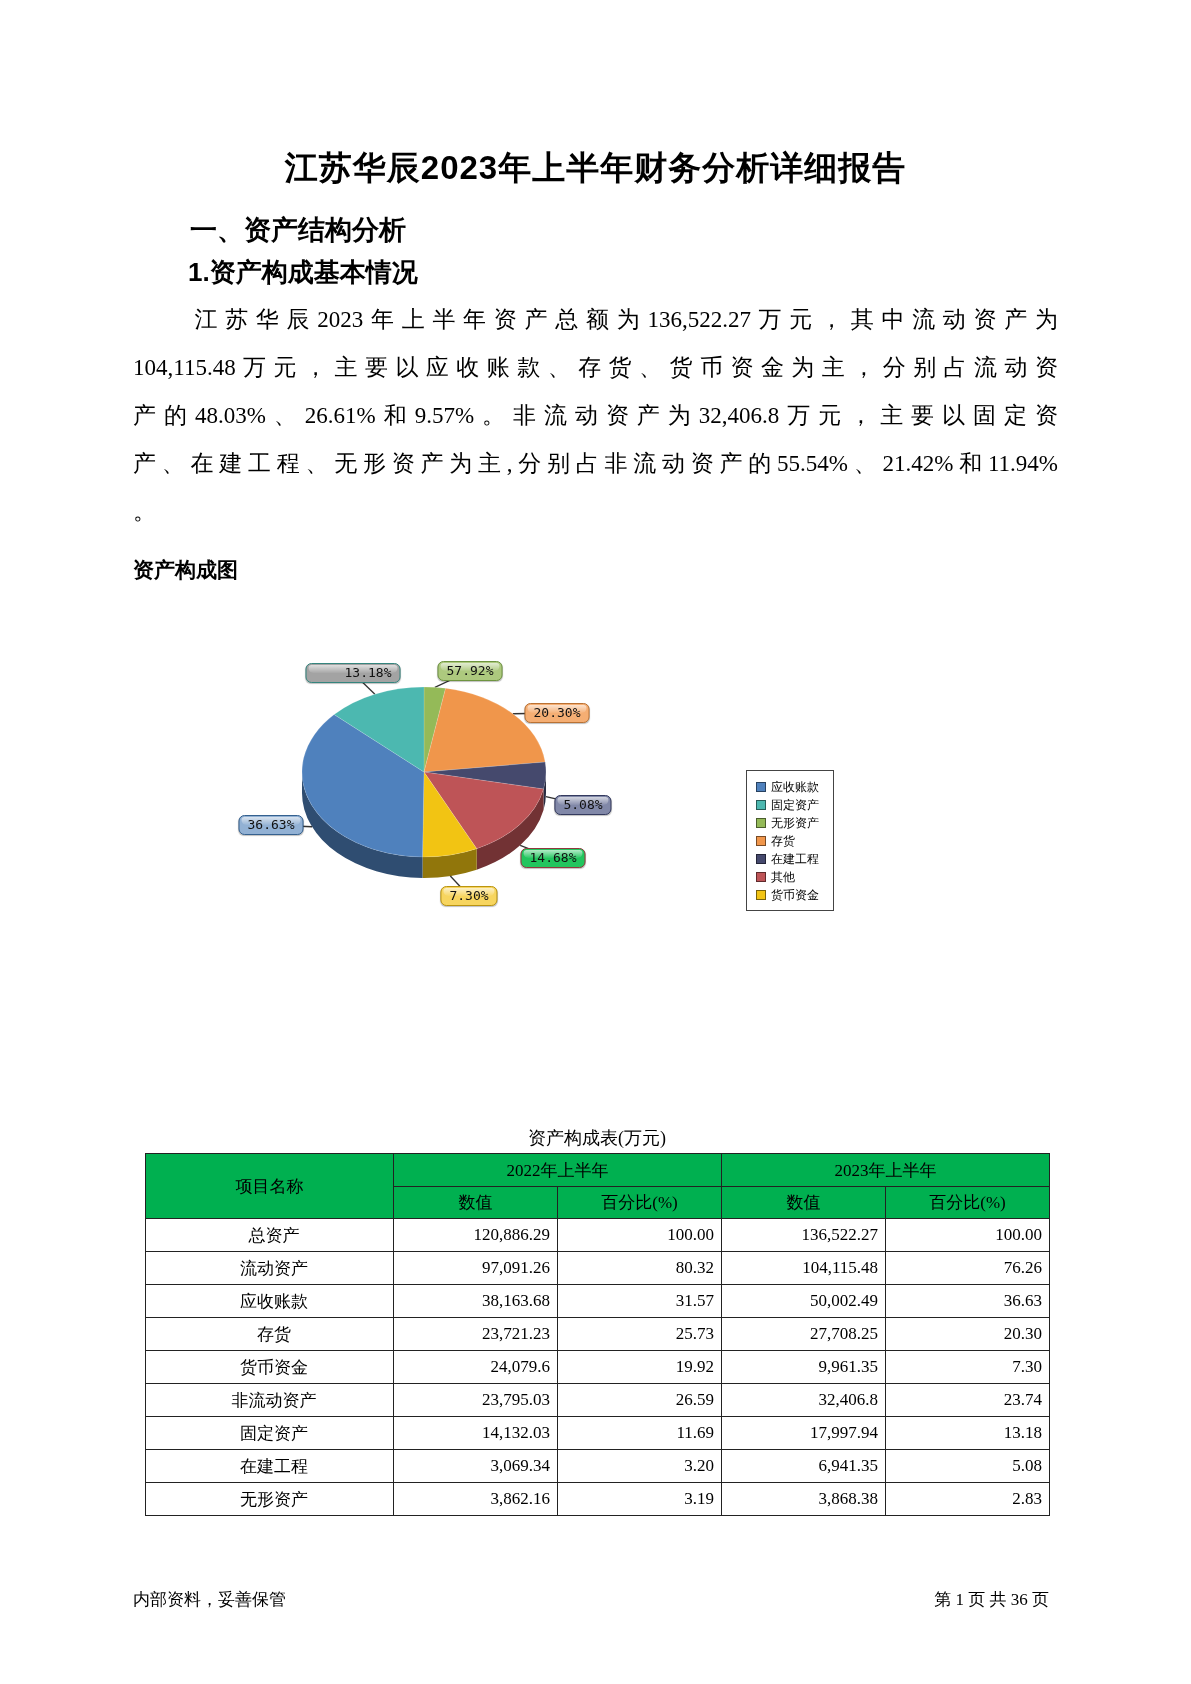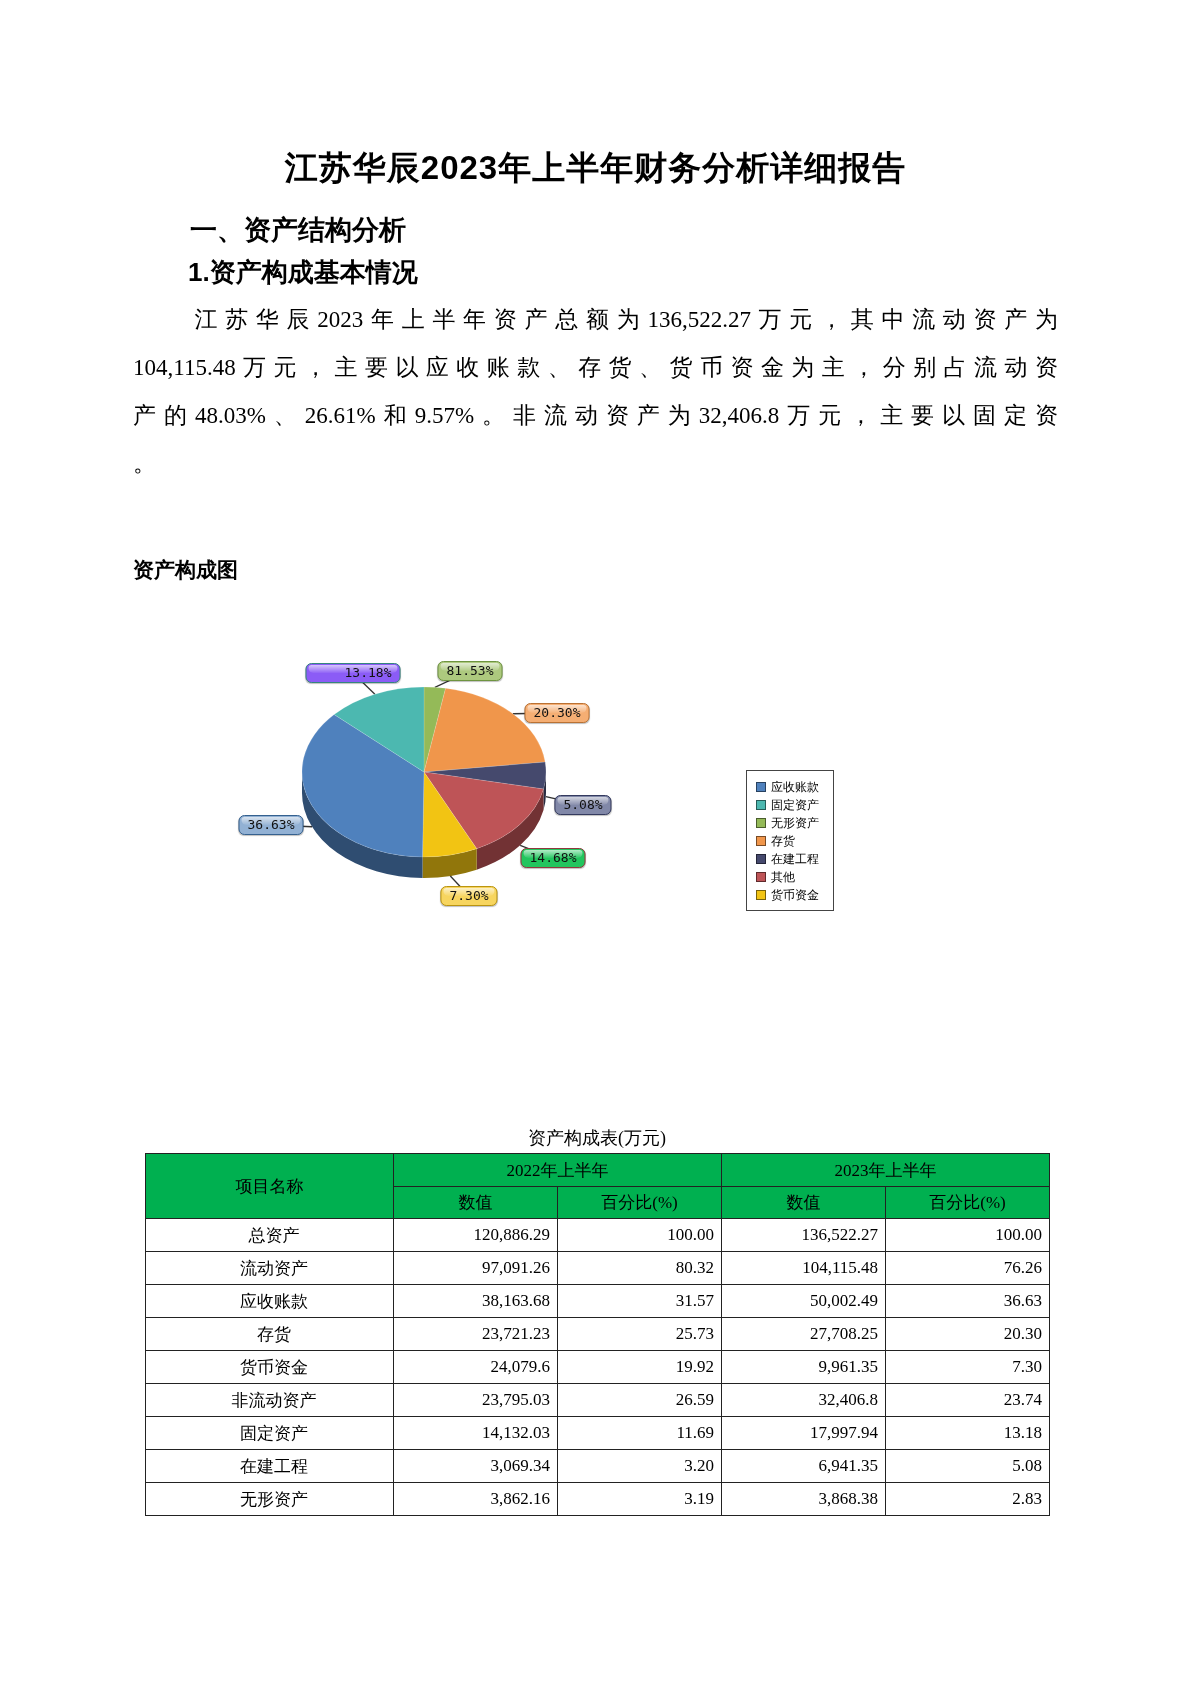--- a/index.html
+++ b/index.html
@@ -147,20 +147,21 @@
   <div class="doc-title">江苏华辰2023年上半年财务分析详细报告</div>
 
   <div class="h-section">一、资产结构分析</div>
 
   <div class="h-sub">1.资产构成基本情况</div>
 
   <div class="body-par" id="paragraph">
       <div class="jline">　　江苏华辰2023年上半年资产总额为136,522.27万元，其中流动资产为</div>
       <div class="jline">104,115.48万元，主要以应收账款、存货、货币资金为主，分别占流动资</div>
       <div class="jline">产的48.03%、26.61%和9.57%。非流动资产为32,406.8万元，主要以固定资</div>
+      <div class="jline">产、在建工程、无形资产为主,分别占非流动资产的55.54%、21.42%和11.94%</div>
       <div class="plainline">。</div>
     </div>
 
   <div class="chart-title">资产构成图</div>
 
   <div class="chart-area">
     <svg id="pie-svg" width="925" height="300">
         <path d="M 413 132 A 122 85 0 0 1 410.5269840544325 149.0276761818626 L 410.5269840544325 170.0276761818626 A 122 85 0 0 0 413 153 Z" fill="rgb(41,44,65)"></path>
         <path d="M 410.5269840544325 149.0276761818626 A 122 85 0 0 1 343.70678013130515 208.65832860607608 L 343.70678013130515 229.65832860607608 A 122 85 0 0 0 410.5269840544325 170.0276761818626 Z" fill="rgb(114,50,52)"></path>
         <path d="M 343.70678013130515 208.65832860607608 A 122 85 0 0 1 289.54359224020305 216.99394309571392 L 289.54359224020305 237.99394309571392 A 122 85 0 0 0 343.70678013130515 229.65832860607608 Z" fill="rgb(145,118,11)"></path>
@@ -174,27 +175,27 @@
         <line x1="241.91558222568045" y1="54.18299763057861" x2="220" y2="33" stroke="#333" stroke-width="1.3"></line>
         <path d="M 291 132 L 291 47 A 122 85 0 0 1 312.5791900529111 48.34022263142353 Z" fill="#94BA58" stroke="rgba(255,255,255,0.25)" stroke-width="0.6"></path>
         <path d="M 291 132 L 312.5791900529111 48.34022263142353 A 122 85 0 0 1 412.1588506761167 122.03584014950333 Z" fill="#F0964B" stroke="rgba(255,255,255,0.25)" stroke-width="0.6"></path>
         <path d="M 291 132 L 412.1588506761167 122.03584014950333 A 122 85 0 0 1 410.5269840544325 149.0276761818626 Z" fill="#45496D" stroke="rgba(255,255,255,0.25)" stroke-width="0.6"></path>
         <path d="M 291 132 L 410.5269840544325 149.0276761818626 A 122 85 0 0 1 343.70678013130515 208.65832860607608 Z" fill="#BE5457" stroke="rgba(255,255,255,0.25)" stroke-width="0.6"></path>
         <path d="M 291 132 L 343.70678013130515 208.65832860607608 A 122 85 0 0 1 289.54359224020305 216.99394309571392 Z" fill="#F2C413" stroke="rgba(255,255,255,0.25)" stroke-width="0.6"></path>
         <path d="M 291 132 L 289.54359224020305 216.99394309571392 A 122 85 0 0 1 201.12700578244966 74.51797981735206 Z" fill="#4F81BD" stroke="rgba(255,255,255,0.25)" stroke-width="0.6"></path>
         <path d="M 291 132 L 201.12700578244966 74.51797981735206 A 122 85 0 0 1 290.99999999999994 47 Z" fill="#4CB8B0" stroke="rgba(255,255,255,0.25)" stroke-width="0.6"></path>
       </svg>
     <div id="pie-pills">
-        <div class="pie-pill" style="left: 337px; top: 31px; background: rgb(173, 201, 126); border: 1.5px solid rgb(110, 148, 64);"><i class="gloss"></i><span>81.53%</span></div>
+        <div class="pie-pill" style="left: 337px; top: 31px; background: rgb(173, 201, 126); border: 1.5px solid rgb(110, 148, 64);"><i class="gloss"></i><span>57.92%</span></div>
         <div class="pie-pill" style="left: 424px; top: 73px; background: rgb(245, 174, 115); border: 1.5px solid rgb(186, 114, 52);"><i class="gloss"></i><span>20.30%</span></div>
         <div class="pie-pill" style="left: 450px; top: 165px; background: rgb(129, 136, 168); border: 1.5px solid rgb(52, 58, 94);"><i class="gloss"></i><span>5.08%</span></div>
         <div class="pie-pill" style="left: 420px; top: 218px; background: #22c55e; border: 1.5px solid rgb(143, 58, 61);"><i class="gloss"></i><span>14.68%</span></div>
         <div class="pie-pill" style="left: 336px; top: 256px; background: rgb(247, 213, 95); border: 1.5px solid rgb(186, 148, 16);"><i class="gloss"></i><span>7.30%</span></div>
         <div class="pie-pill" style="left: 138px; top: 185px; background: rgb(146, 177, 212); border: 1.5px solid rgb(53, 97, 143);"><i class="gloss"></i><span>36.63%</span></div>
-        <div class="pie-pill" style="left: 220px; top: 33px; background: #8b5cf6; border: 1.5px solid rgb(53, 133, 126); padding-left: 38px;"><i class="gloss"></i><span>13.18%</span></div>
+        <div class="pie-pill" style="left: 220px; top: 33px; background: #a3a3a3; border: 1.5px solid rgb(53, 133, 126); padding-left: 38px;"><i class="gloss"></i><span>13.18%</span></div>
       </div>
     <div class="legend-box" id="legend">
         <div class="legend-item">
           <span class="legend-chip" style="background: rgb(79, 129, 189); border: 1px solid rgb(40, 65, 95);"></span>
           <span>应收账款</span>
         </div>
         <div class="legend-item">
           <span class="legend-chip" style="background: rgb(76, 184, 176); border: 1px solid rgb(38, 92, 88);"></span>
           <span>固定资产</span>
         </div>
@@ -297,14 +298,18 @@
         <tr>
           <td class="name">无形资产</td>
           <td class="num">3,862.16</td>
           <td class="num">3.19</td>
           <td class="num">3,868.38</td>
           <td class="num">2.83</td>
         </tr>
       </tbody>
   </table>
 
+  <div class="footer">
+    <span>内部资料，妥善保管</span>
+    <span>第 1 页  共 36 页</span>
+  </div>
 
 </div>
 
 </body></html>

